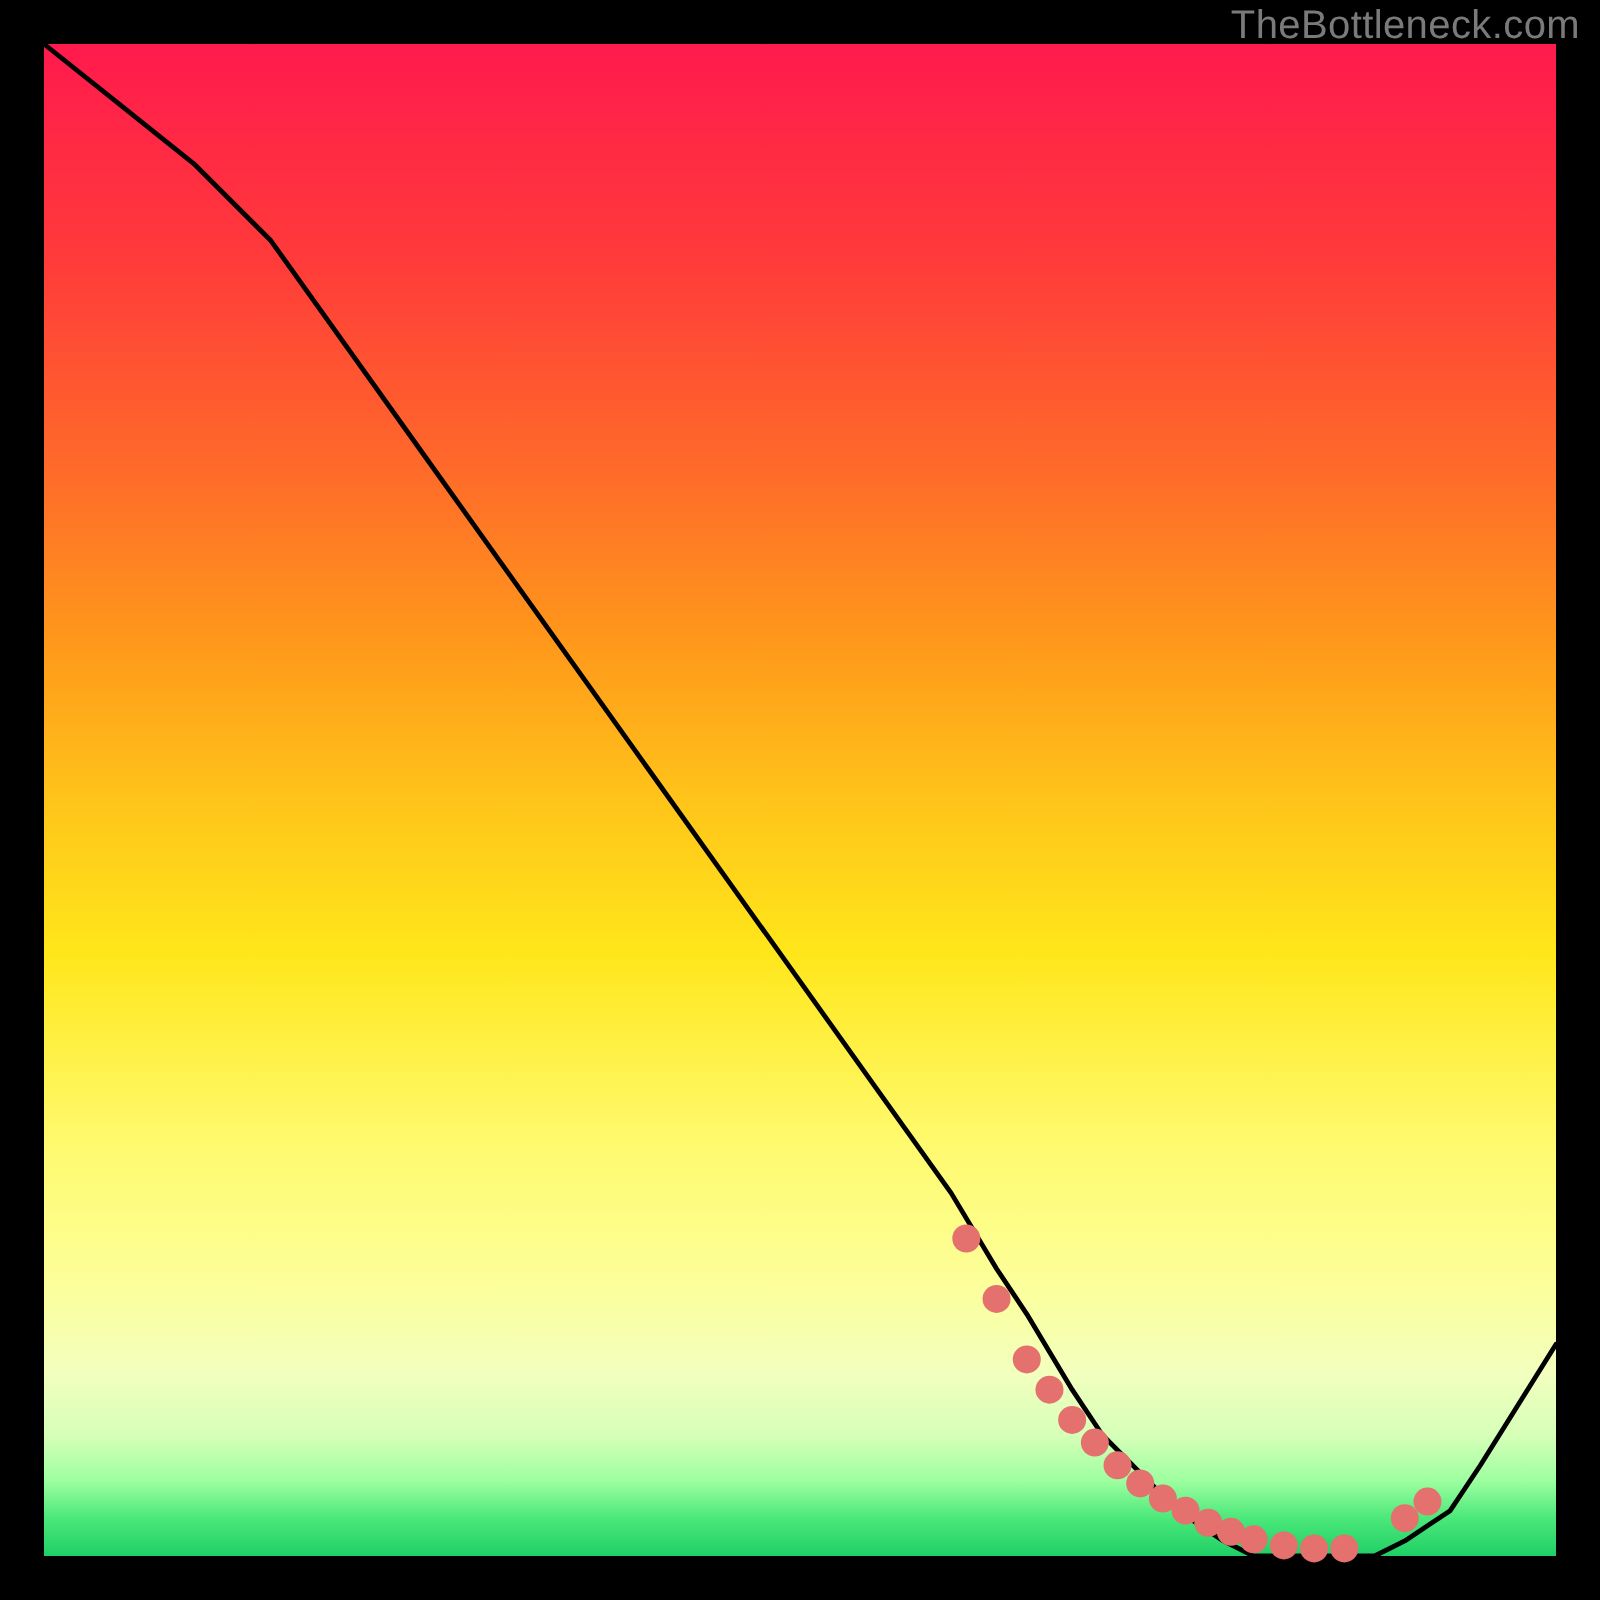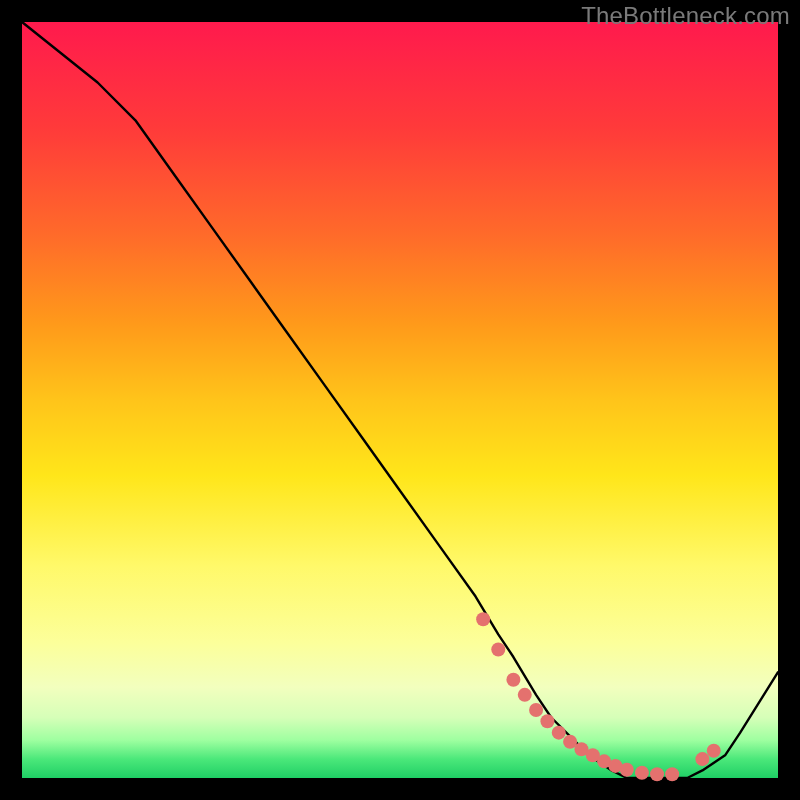--- a/index.html
+++ b/index.html
@@ -38,21 +38,21 @@
       #9effa0 95%,
       #4be87a 97.5%,
       #1fcf65 100%
     );
   }
   .attribution {
     position: absolute;
     top: 2px;
     right: 10px;
     color: #7a7a7a;
-    font-size: 24px;
+    font-size: 20px;
     letter-spacing: 0.2px;
     user-select: none;
   }
   svg.curve {
     position: absolute;
     left: 0;
     top: 0;
     width: 756px;
     height: 756px;
     overflow: visible;

